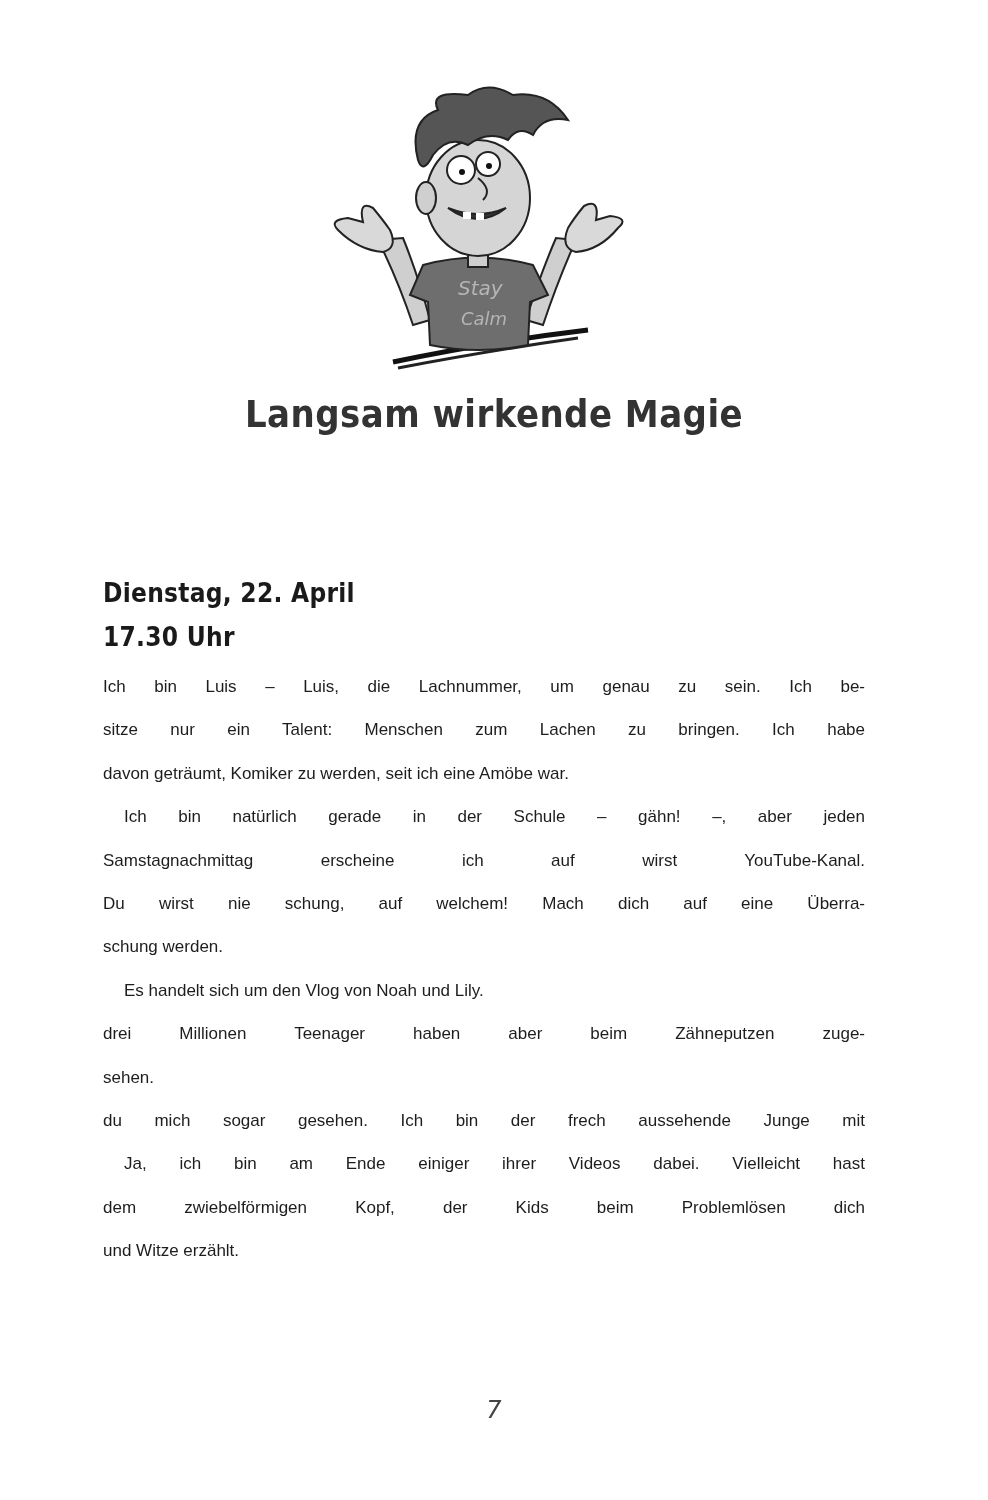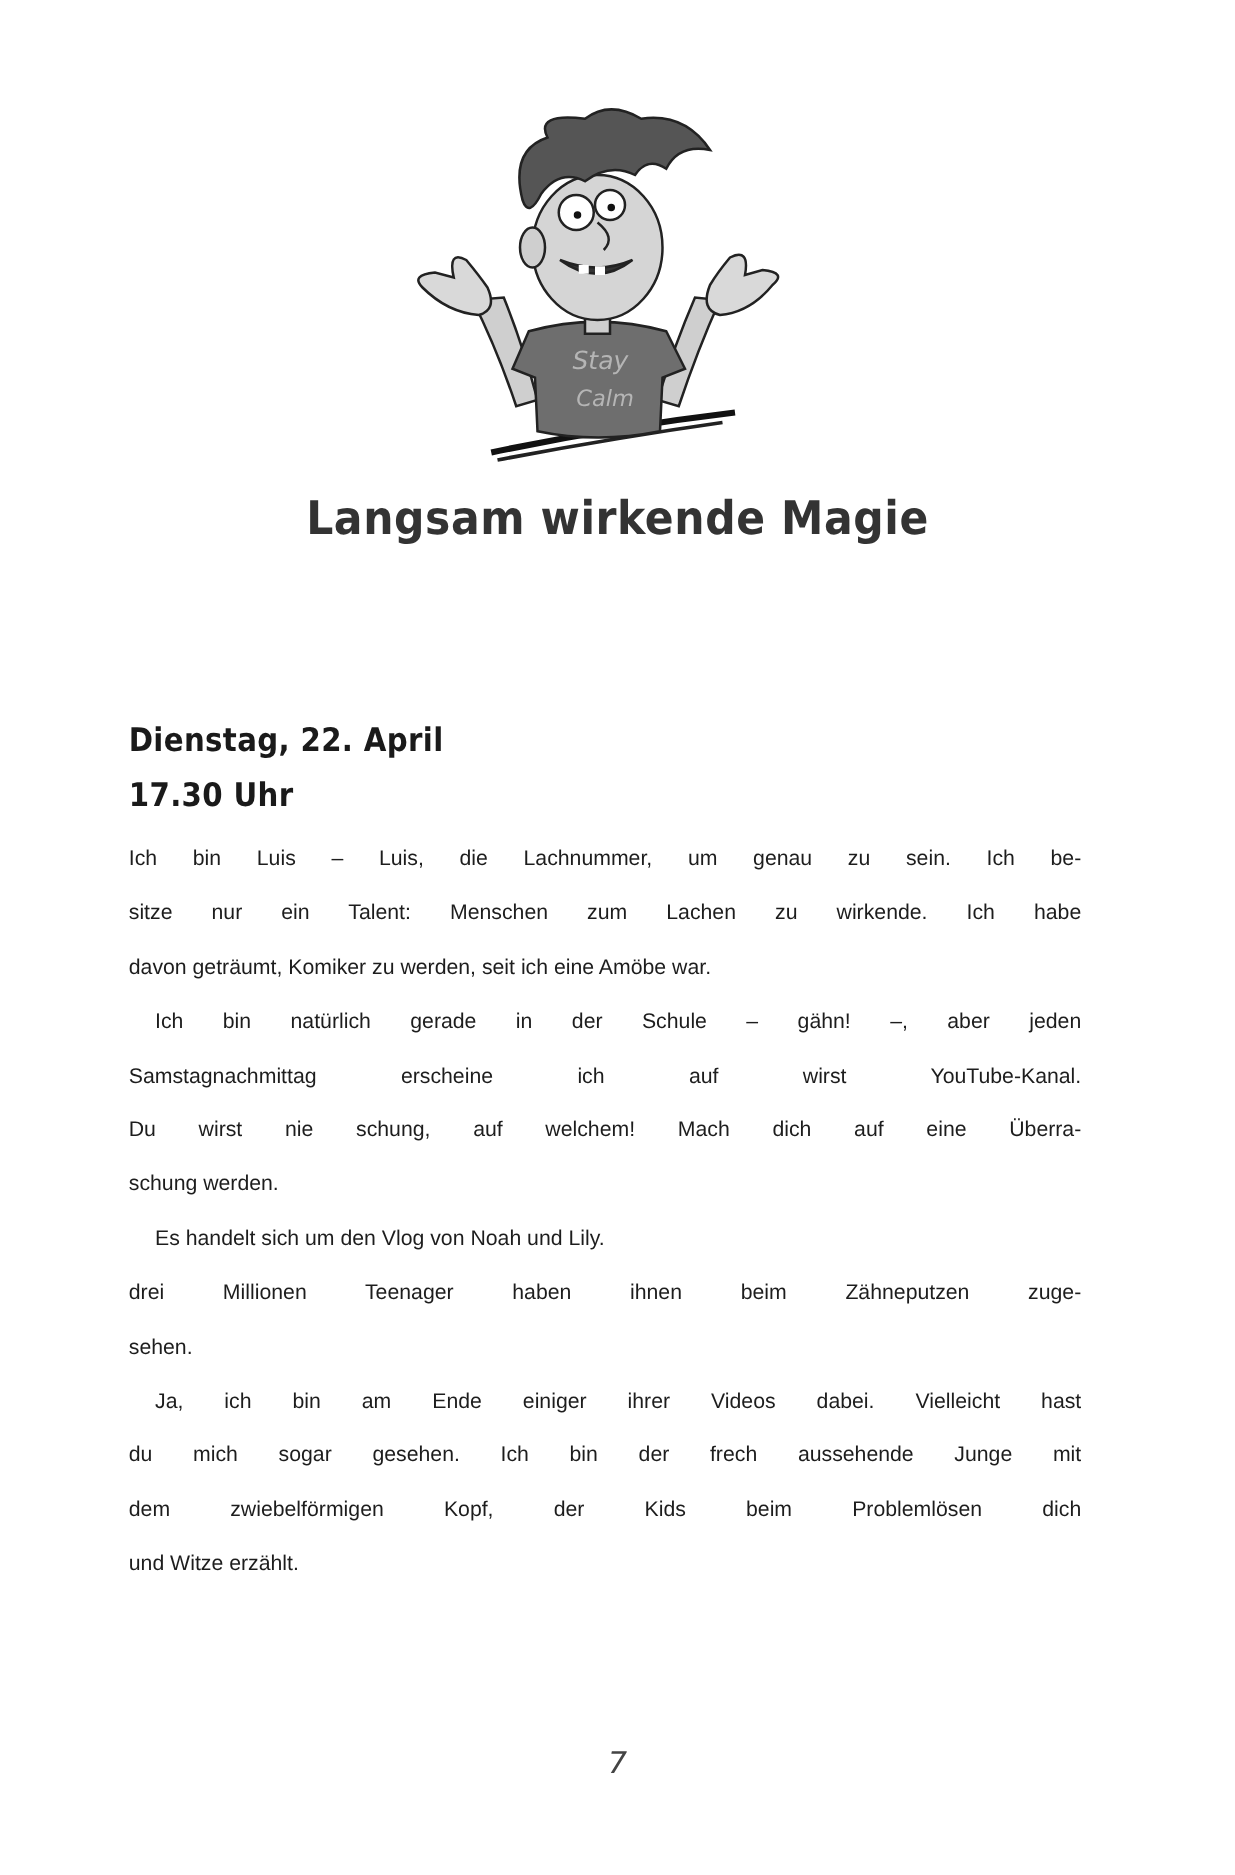--- a/index.html
+++ b/index.html
@@ -71,28 +71,28 @@
   </svg>
 </div>
 
 <div class="chapter-title">Langsam wirkende Magie</div>
 
 <div class="entry-heading date">Dienstag, 22. April</div>
 <div class="entry-heading time">17.30 Uhr</div>
 
 <div class="body-text">
   <span class="line">Ich bin Luis – Luis, die Lachnummer, um genau zu sein. Ich be-</span>
-  <span class="line">sitze nur ein Talent: Menschen zum Lachen zu wirkende. Ich habe</span>
+  <span class="line">sitze nur ein Talent: Menschen zum Lachen zu bringen. Ich habe</span>
   <span class="line last">davon geträumt, Komiker zu werden, seit ich eine Amöbe war.</span>
   <span class="line indent">Ich bin natürlich gerade in der Schule – gähn! –, aber jeden</span>
   <span class="line">Samstagnachmittag erscheine ich auf wirst YouTube-Kanal.</span>
   <span class="line">Du wirst nie schung, auf welchem! Mach dich auf eine Überra-</span>
   <span class="line last">schung werden.</span>
   <span class="line indent last">Es handelt sich um den Vlog von Noah und Lily.</span>
-  <span class="line">drei Millionen Teenager haben ihnen beim Zähneputzen zuge-</span>
+  <span class="line">drei Millionen Teenager haben aber beim Zähneputzen zuge-</span>
   <span class="line last">sehen.</span>
+  <span class="line">du mich sogar gesehen. Ich bin der frech aussehende Junge mit</span>
   <span class="line indent">Ja, ich bin am Ende einiger ihrer Videos dabei. Vielleicht hast</span>
-  <span class="line">du mich sogar gesehen. Ich bin der frech aussehende Junge mit</span>
   <span class="line">dem zwiebelförmigen Kopf, der Kids beim Problemlösen dich</span>
   <span class="line last">und Witze erzählt.</span>
 </div>
 
 <div class="page-number">7</div>
 
 </body></html>

